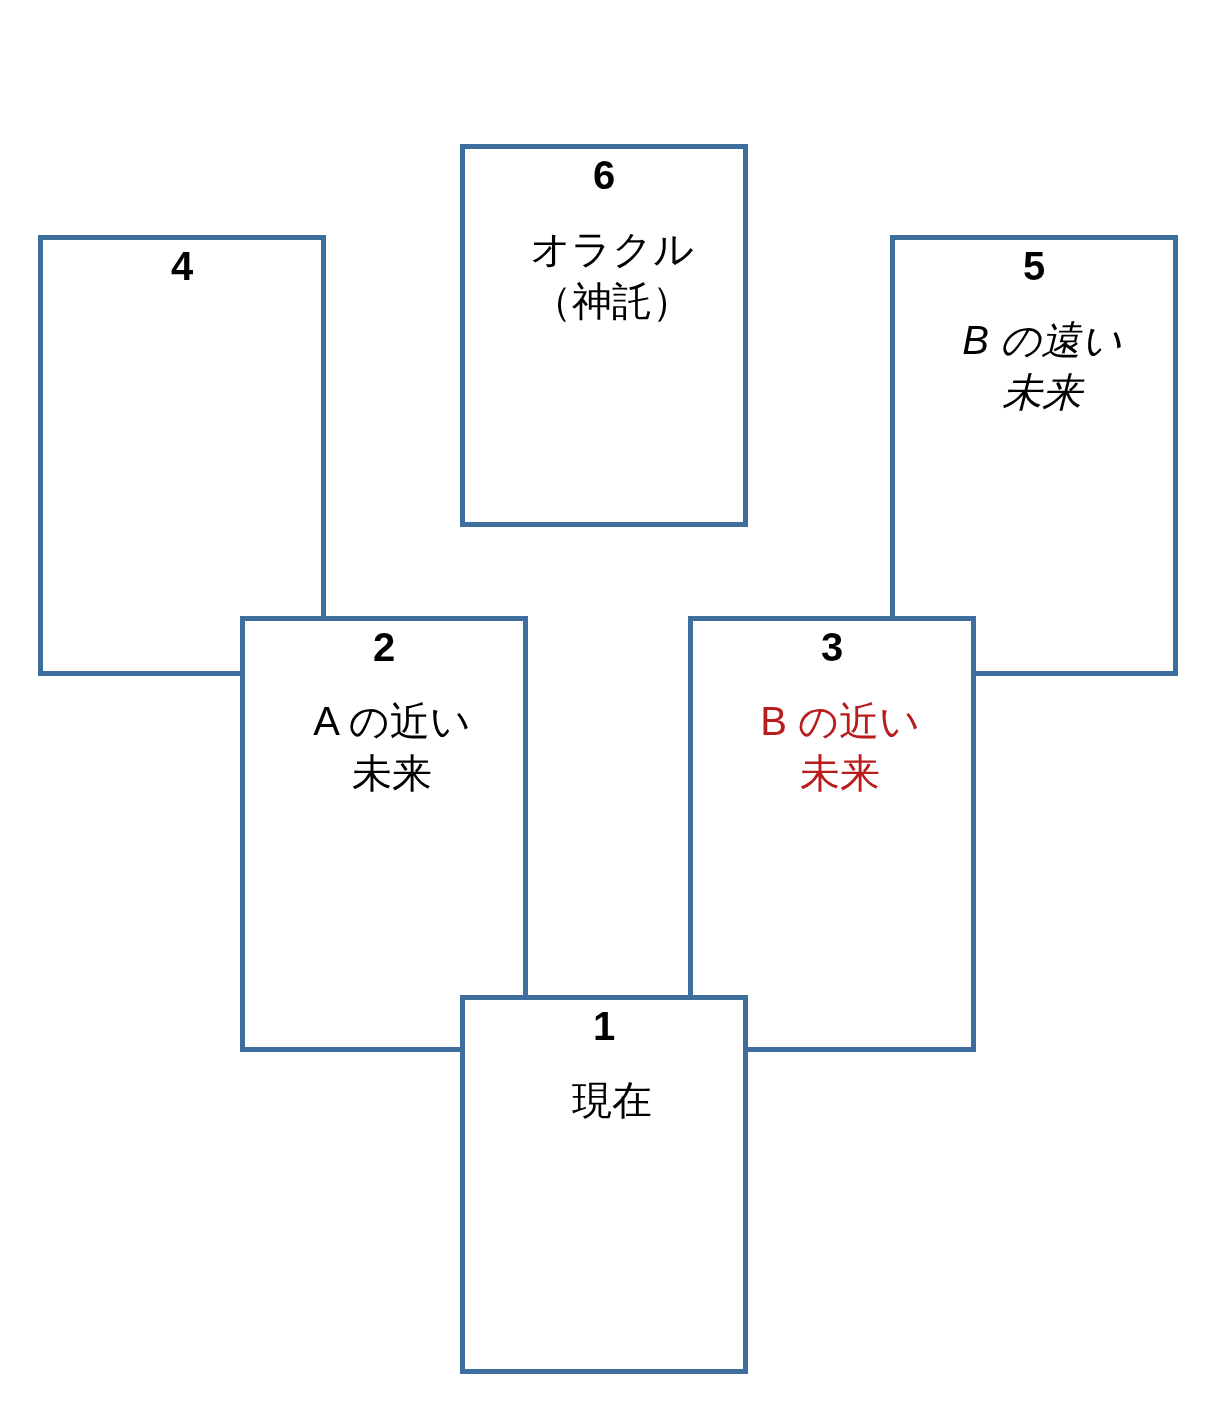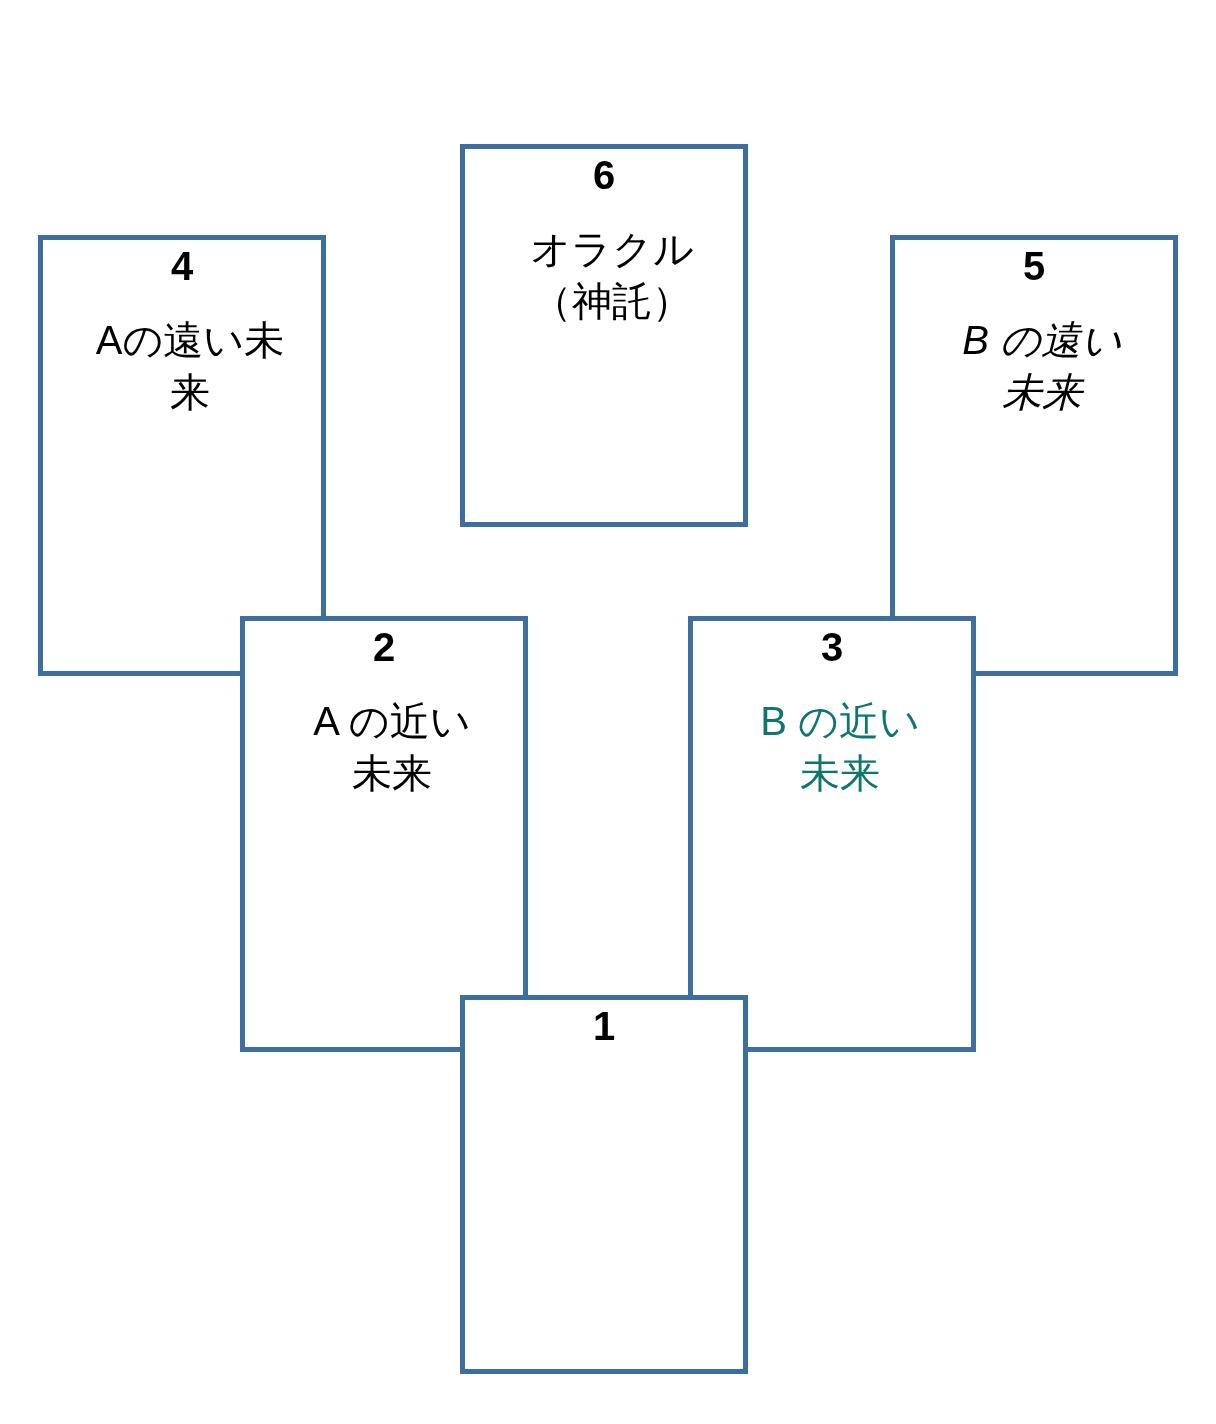--- a/index.html
+++ b/index.html
@@ -52,45 +52,44 @@
   #card-6 { left: 460px; top: 144px; width: 288px; height: 383px; z-index: 3; }
   #card-1 { left: 460px; top: 995px; width: 288px; height: 379px; z-index: 4; }
 </style>
 </head>
 <body>
 
 <div id="spread-canvas" style="width: 1216px; height: 1424px; background: rgb(255, 255, 255);">
 
   <div class="card" id="card-4" style="left: 38px; top: 235px; width: 288px; height: 441px; z-index: 1; border: 5px solid rgb(61, 110, 158); background: rgb(255, 255, 255);">
     <span class="card-number" style="color: rgb(0, 0, 0);">4</span>
-    <span class="card-text" style="color: rgb(0, 0, 0);">Aの遠い未
-来</span>
   </div>
 
   <div class="card" id="card-5" style="left: 890px; top: 235px; width: 288px; height: 441px; z-index: 1; border: 5px solid rgb(61, 110, 158); background: rgb(255, 255, 255);">
     <span class="card-number" style="color: rgb(0, 0, 0);">5</span>
     <span class="card-text" style="color: rgb(0, 0, 0); font-style: italic;">B の遠い
 未来</span>
   </div>
 
   <div class="card" id="card-2" style="left: 240px; top: 616px; width: 288px; height: 436px; z-index: 2; border: 5px solid rgb(61, 110, 158); background: rgb(255, 255, 255);">
     <span class="card-number" style="color: rgb(0, 0, 0);">2</span>
     <span class="card-text" style="color: rgb(0, 0, 0); text-align: center;">A の近い
 未来</span>
   </div>
 
   <div class="card" id="card-3" style="left: 688px; top: 616px; width: 288px; height: 436px; z-index: 2; border: 5px solid rgb(61, 110, 158); background: rgb(255, 255, 255);">
     <span class="card-number" style="color: rgb(0, 0, 0);">3</span>
-    <span class="card-text" style="color: #0f766e;">B の近い
+    <span class="card-text" style="color: #b91c1c;">B の近い
 未来</span>
   </div>
 
   <div class="card" id="card-6" style="left: 460px; top: 144px; width: 288px; height: 383px; z-index: 3; border: 5px solid rgb(61, 110, 158); background: rgb(255, 255, 255);">
     <span class="card-number" style="color: rgb(0, 0, 0);">6</span>
     <span class="card-text" style="color: rgb(0, 0, 0);">オラクル
 （神託）</span>
   </div>
 
   <div class="card" id="card-1" style="left: 460px; top: 995px; width: 288px; height: 379px; z-index: 4; border: 5px solid rgb(61, 110, 158); background: rgb(255, 255, 255);">
     <span class="card-number" style="color: rgb(0, 0, 0);">1</span>
+    <span class="card-text" style="color: rgb(0, 0, 0);">現在</span>
   </div>
 
 </div>
 
 </body></html>

